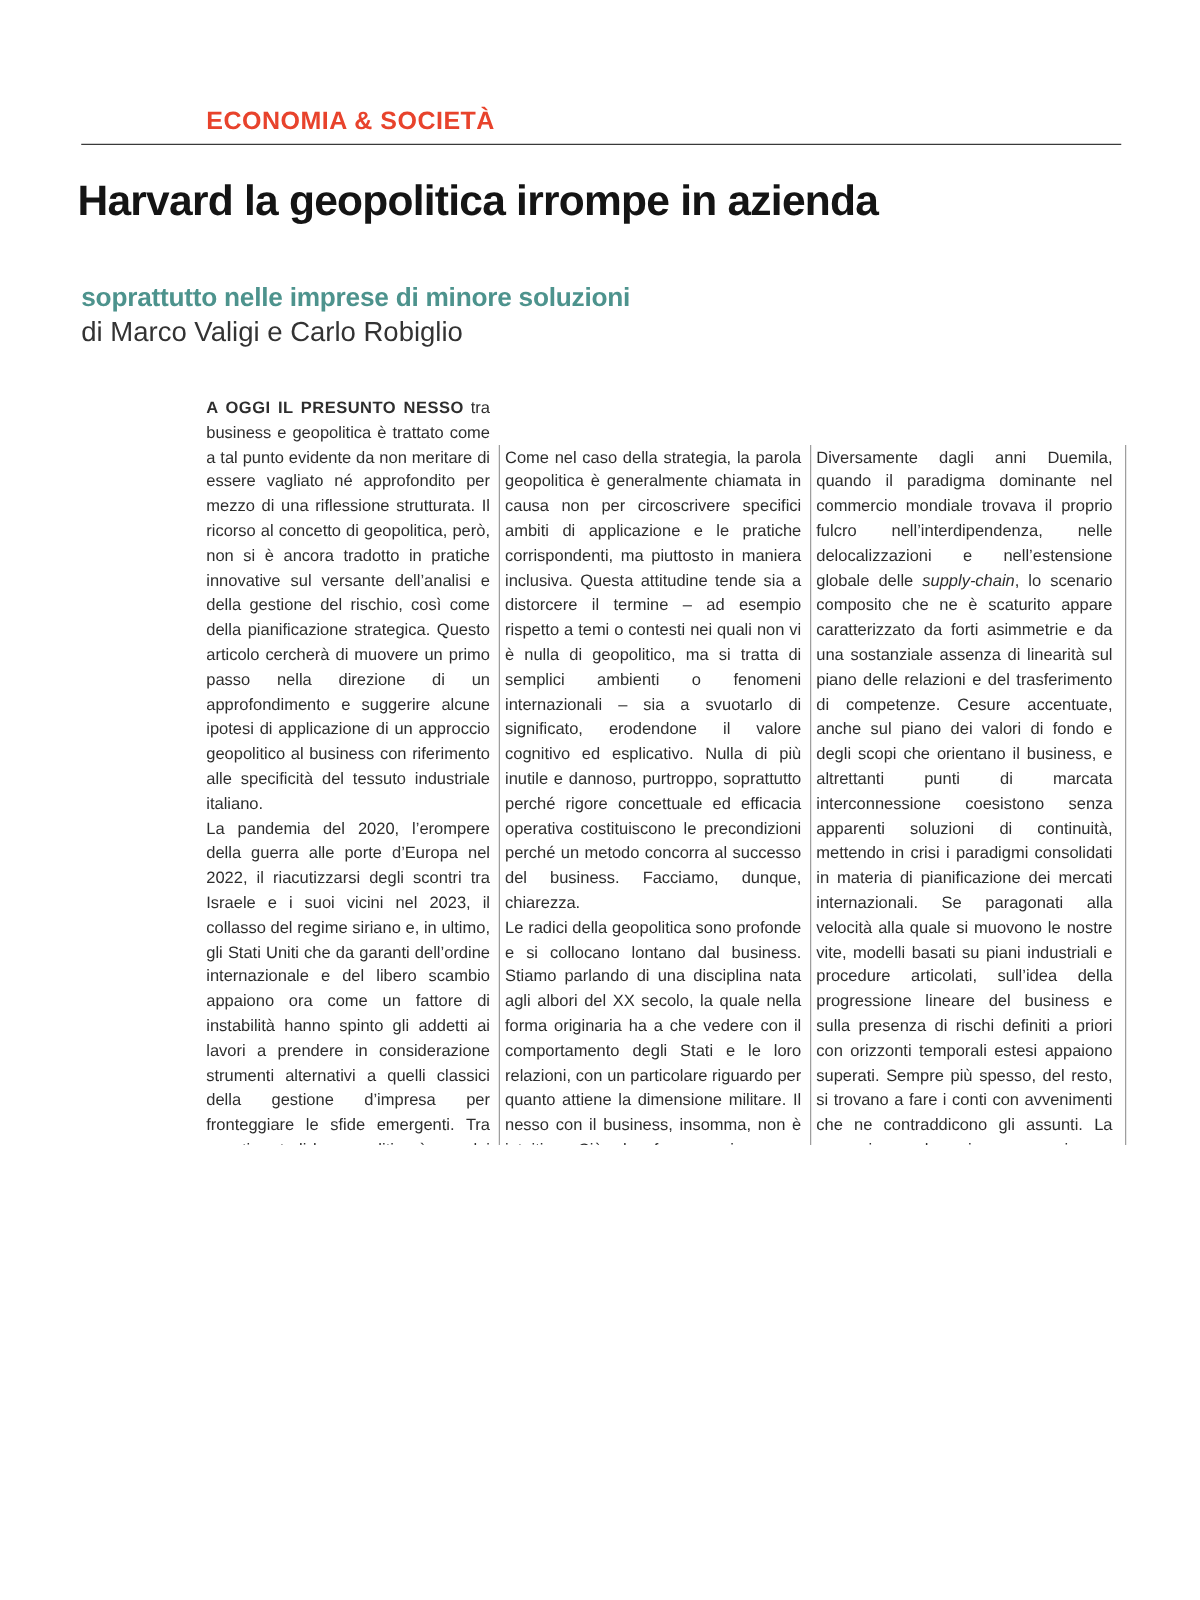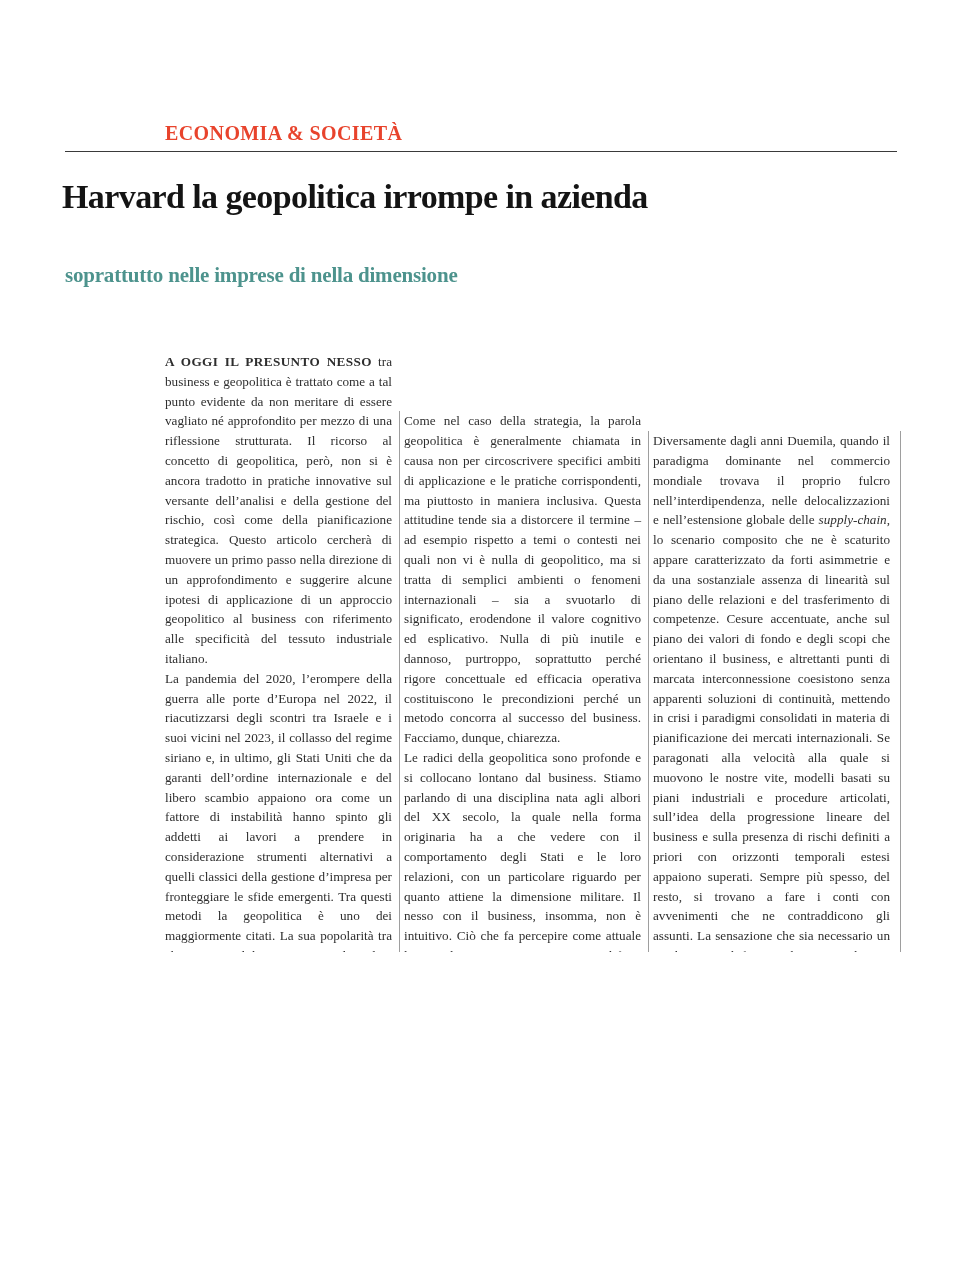--- a/index.html
+++ b/index.html
@@ -11,23 +11,22 @@
     --muted-color: #b9b9b9;
     --title-color: #141414;
   }
   * { box-sizing: border-box; }
   html, body { margin: 0; padding: 0; background: #ffffff; }
   .page {
     position: relative;
     width: 960px;
     height: 916px;
     background: #ffffff;
-    font-family: Liberation Serif, serif;
+    font-family: Liberation Sans, sans-serif;
     overflow: hidden;
-    margin-top: 36px;
   }
   .kicker {
     position: absolute;
     left: 165px;
     top: 86px;
     font-size: 20px;
     font-weight: bold;
     letter-spacing: 0.4px;
     color: var(--kicker-color);
   }
@@ -134,22 +133,23 @@
 <body>
 
 <div class="page">
 
   <div class="kicker">ECONOMIA &amp; SOCIETÀ</div>
 
   <hr class="header-rule">
 
   <h1 class="title">Harvard la geopolitica irrompe in azienda</h1>
 
-  <h2 class="subtitle"><br><span>soprattutto nelle imprese di nella dimensione</span></h2>
+  <h2 class="subtitle"><br><span>soprattutto nelle imprese di minore soluzioni</span></h2>
 
+  <div class="byline">di Marco Valigi e Carlo Robiglio</div>
 
   <main class="columns">
       <div class="column">
         <p><span class="lead-in">A OGGI IL PRESUNTO NESSO</span><span> tra business e geopolitica è trattato come a tal punto evidente da non meritare di essere vagliato né approfondito per mezzo di una riflessione strutturata. Il ricorso al concetto di geopolitica, però, non si è ancora tradotto in pratiche innovative sul versante dell’analisi e della gestione del rischio, così come della pianificazione strategica. Questo articolo cercherà di muovere un primo passo nella direzione di un approfondimento e suggerire alcune ipotesi di applicazione di un approccio geopolitico al business con riferimento alle specificità del tessuto industriale italiano.</span></p>
         <p><span>La pandemia del 2020, l’erompere della guerra alle porte d’Europa nel 2022, il riacutizzarsi degli scontri tra Israele e i suoi vicini nel 2023, il collasso del regime siriano e, in ultimo, gli Stati Uniti che da garanti dell’ordine internazionale e del libero scambio appaiono ora come un fattore di instabilità hanno spinto gli addetti ai lavori a prendere in considerazione strumenti alternativi a quelli classici della gestione d’impresa per fronteggiare le sfide emergenti. Tra questi metodi la geopolitica è uno dei maggiormente citati. La sua popolarità tra chi si occupa di business appare da un lato il frutto del bisogno di novità e di un turnover che connota la gestione aziendale e i servizi che vi gravitano attorno, dall’altro come un impulso a rispondere in maniera efficace e originale ai mutamenti di un contesto esterno non più intellegibile.</span></p>
       </div>
       <div class="column">
         <p><span>Come nel caso della strategia, la parola geopolitica è generalmente chiamata in causa non per circoscrivere specifici ambiti di applicazione e le pratiche corrispondenti, ma piuttosto in maniera inclusiva. Questa attitudine tende sia a distorcere il termine – ad esempio rispetto a temi o contesti nei quali non vi è nulla di geopolitico, ma si tratta di semplici ambienti o fenomeni internazionali – sia a svuotarlo di significato, erodendone il valore cognitivo ed esplicativo. Nulla di più inutile e dannoso, purtroppo, soprattutto perché rigore concettuale ed efficacia operativa costituiscono le precondizioni perché un metodo concorra al successo del business. Facciamo, dunque, chiarezza.</span></p>
         <p><span>Le radici della geopolitica sono profonde e si collocano lontano dal business. Stiamo parlando di una disciplina nata agli albori del XX secolo, la quale nella forma originaria ha a che vedere con il comportamento degli Stati e le loro relazioni, con un particolare riguardo per quanto attiene la dimensione militare. Il nesso con il business, insomma, non è intuitivo. Ciò che fa percepire come attuale la geopolitica riteniamo sia piuttosto il fatto che provenga da un contesto internazionale eterogeneo – connotato da una pluralità di attori strutturati attorno a valori, comportamenti e scopi anche molto lontani tra loro – e fortemente competitivo. In sintesi, un ambiente assai simile a quello di oggi.</span></p>
       </div>

